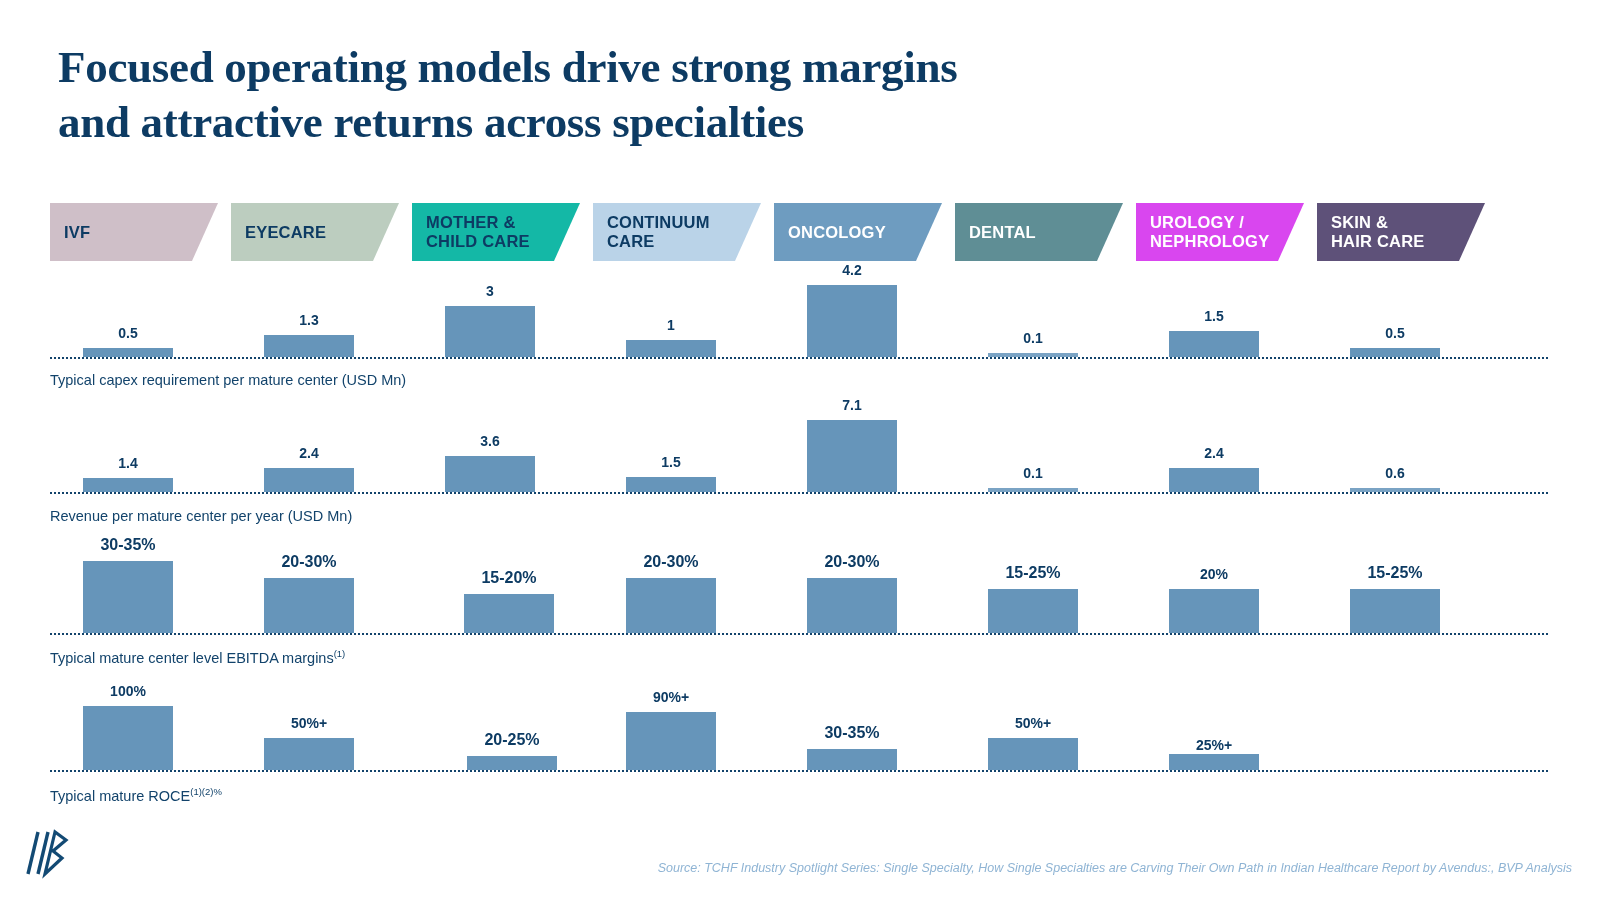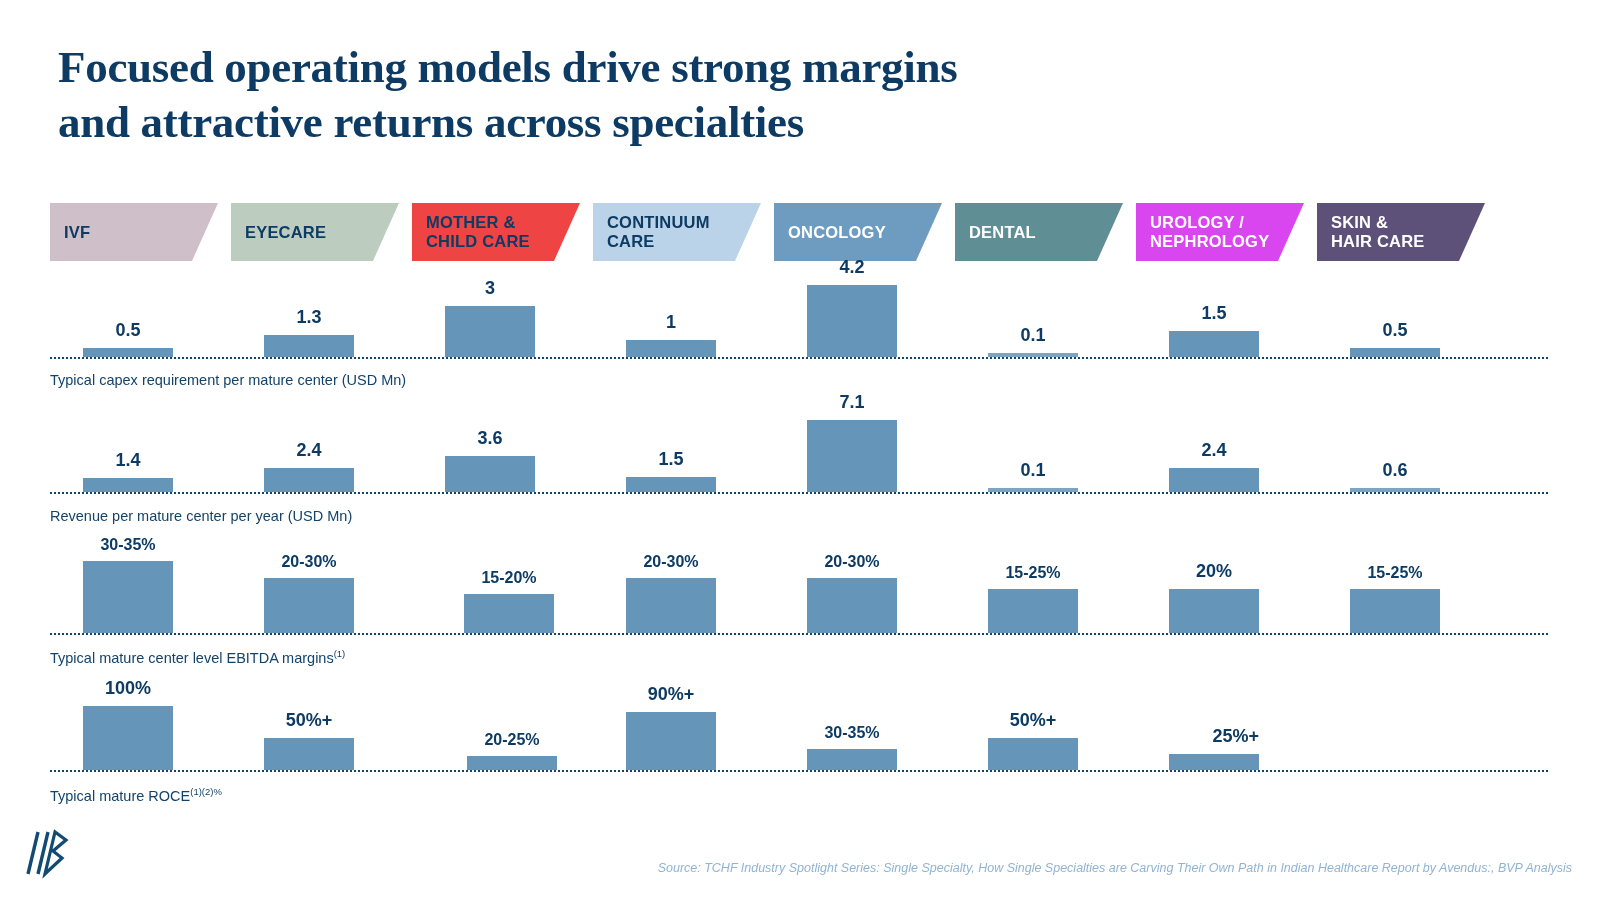--- a/index.html
+++ b/index.html
@@ -49,21 +49,21 @@
   .rowlabel sup{font-size:9.5px;vertical-align:super;}
 
   .bargroup{position:absolute;bottom:0;width:90px;}
   .bar{
     position:absolute;bottom:0;left:0;width:90px;
     background:#6695ba;
   }
   .bar.thin{background:#7aa3c4;}
   .vlabel{
     position:absolute;left:0;width:90px;text-align:center;
-    font-size:18px;font-weight:bold;color:#0d3b63;
+    font-size:14px;font-weight:bold;color:#0d3b63;
     white-space:nowrap;
   }
   .vlabel.small{font-size:16px;}
 
   
   #footer{
     position:absolute;right:28px;bottom:22px;width:1140px;
     text-align:right;
     font-style:italic;
     font-size:12.5px;
@@ -82,21 +82,21 @@
     <span class="ln">and attractive returns across specialties</span>
   </div>
 
   <div id="headers">
       <div class="hdr" style="left: 0px; width: 168px; background: rgb(207, 191, 200);">
         <span style="color: rgb(13, 59, 99);">IVF</span>
       </div>
       <div class="hdr" style="left: 181px; width: 168px; background: rgb(188, 205, 191);">
         <span style="color: rgb(13, 59, 99);">EYECARE</span>
       </div>
-      <div class="hdr" style="left: 362px; width: 168px; background: #ef4444;">
+      <div class="hdr" style="left: 362px; width: 168px; background: #14b8a6;">
         <span style="color: rgb(13, 59, 99);">MOTHER &amp;<br>CHILD CARE</span>
       </div>
       <div class="hdr" style="left: 543px; width: 168px; background: rgb(186, 211, 232);">
         <span style="color: rgb(13, 59, 99);">CONTINUUM<br>CARE</span>
       </div>
       <div class="hdr" style="left: 724px; width: 168px; background: rgb(110, 156, 192);">
         <span style="color: rgb(255, 255, 255);">ONCOLOGY</span>
       </div>
       <div class="hdr" style="left: 905px; width: 168px; background: rgb(95, 142, 149);">
         <span style="color: rgb(255, 255, 255);">DENTAL</span>
@@ -238,21 +238,21 @@
         <div class="bargroup" style="left: 757px; height: 80px;">
           <div class="bar" style="height: 20.8px;"></div>
           <div class="vlabel small" style="bottom: 27.8px;">30-35%</div>
         </div>
         <div class="bargroup" style="left: 938px; height: 80px;">
           <div class="bar" style="height: 32px;"></div>
           <div class="vlabel" style="bottom: 39px;">50%+</div>
         </div>
         <div class="bargroup" style="left: 1119px; height: 80px;">
           <div class="bar" style="height: 16px;"></div>
-          <div class="vlabel" style="bottom: 23px; text-align: right;">25%+</div>
+          <div class="vlabel" style="bottom: 17px;">25%+</div>
         </div>
       </div>
       <div class="baseline" style="top: 770px;"></div>
       <div class="rowlabel" style="top: 786px;">Typical mature ROCE<sup>(1)(2)%</sup></div>
     </div>
 
   <svg id="logo" viewBox="0 0 56 58">
     <path d="M16 8 L6 50" stroke="#134a74" stroke-width="3.4" fill="none"></path>
     <path d="M26 8 L16 50" stroke="#134a74" stroke-width="3.4" fill="none"></path>
     <path d="M33 8 L23 50 L40 34 L31 27 L44 16 Z" stroke="#134a74" stroke-width="3.2" fill="none" stroke-linejoin="miter"></path>

